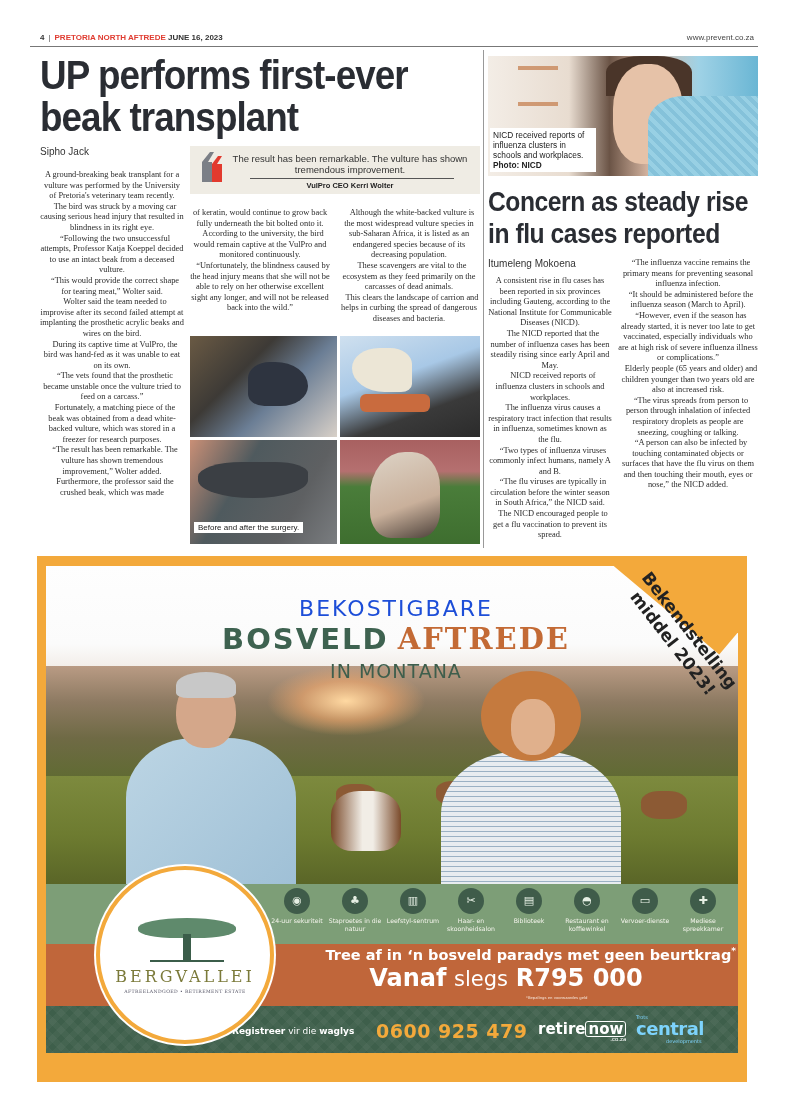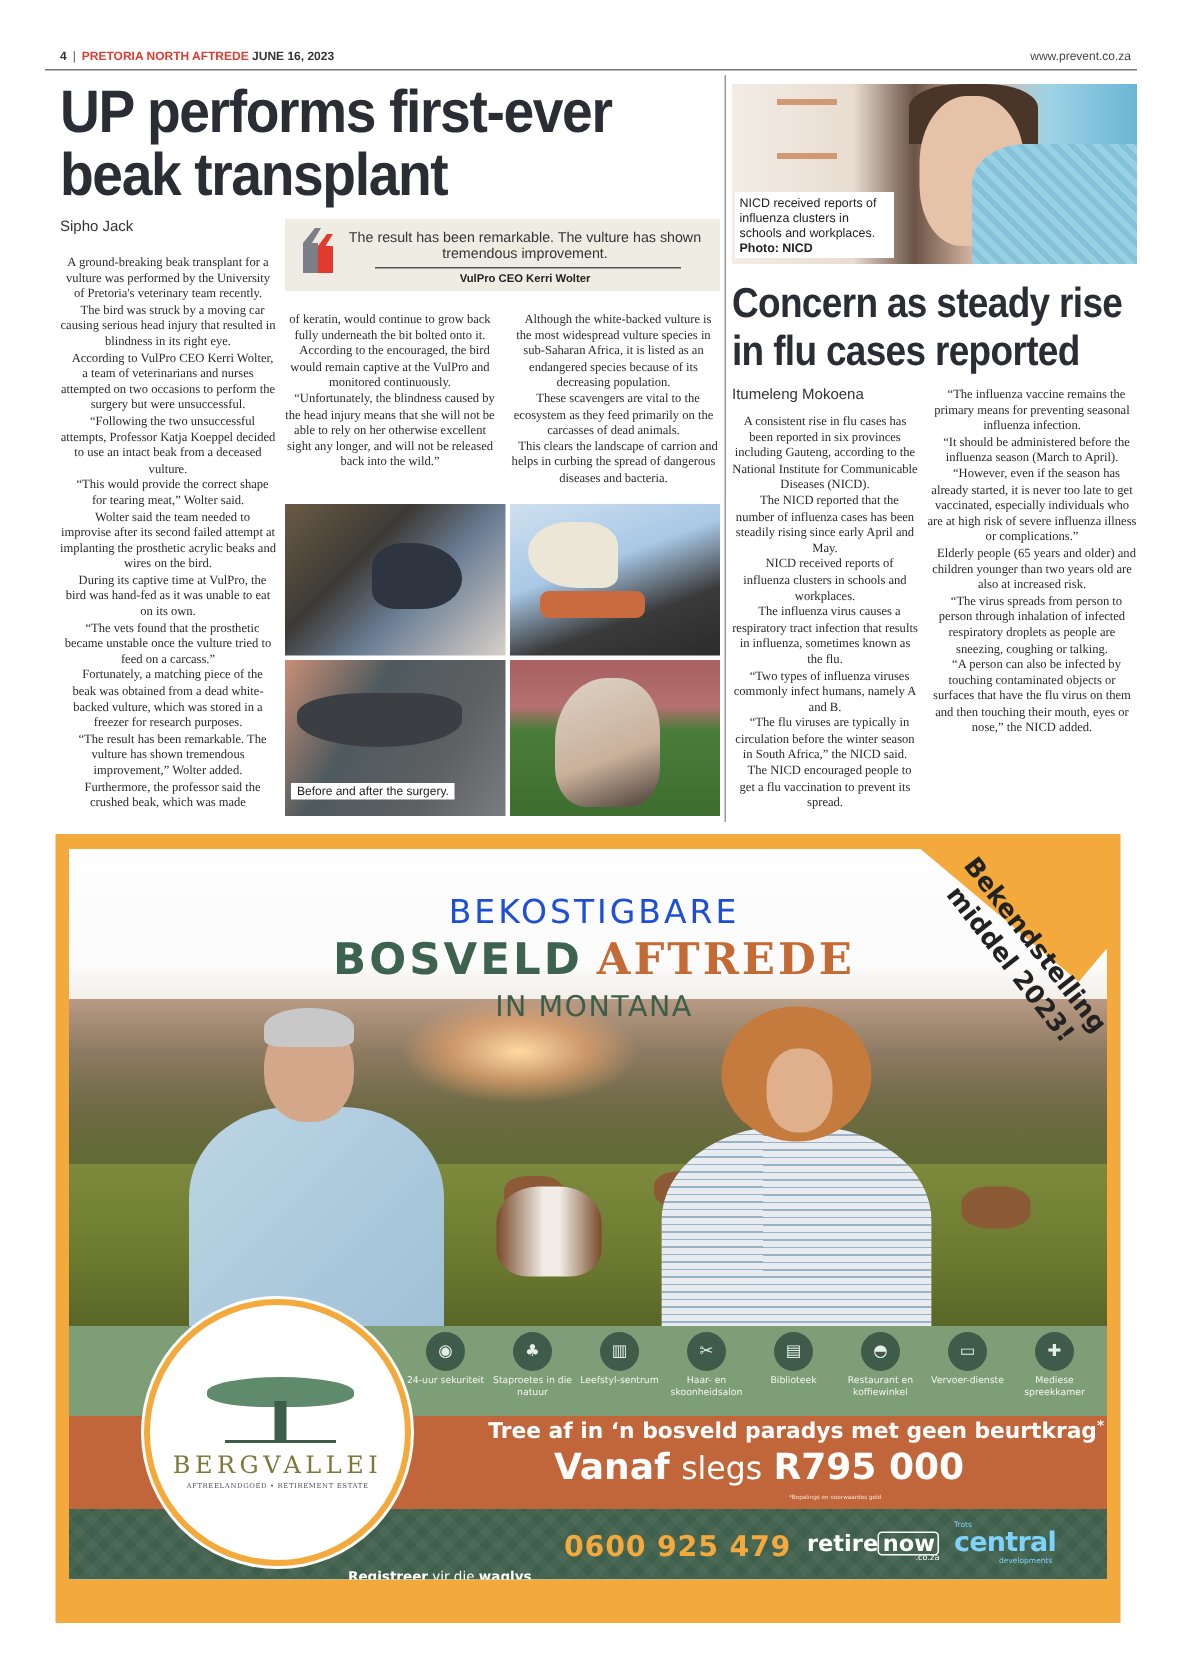--- a/index.html
+++ b/index.html
@@ -84,21 +84,21 @@
   .amen .ic { width: 26px; height: 26px; border-radius: 50%; background: #3f5c4a; margin: 0 auto 3px; display: flex; align-items: center; justify-content: center; color: #e6efe4; font-size: 11px; }
   .ad-rustband { position: absolute; left: 0; top: 378px; width: 692px; height: 62px; background: #c0663a; }
   .ad-tagline { position: absolute; left: 230px; top: 380px; width: 460px; text-align: right; font-family: "DejaVu Sans", sans-serif; font-weight: bold; font-size: 14.5px; color: #fff; white-space: nowrap; }
   .ad-tagline sup { font-size: 9px; }
   .ad-price { position: absolute; left: 230px; top: 398px; width: 460px; text-align: center; font-family: "DejaVu Sans", sans-serif; color: #fff; font-size: 24px; white-space: nowrap; }
   .ad-price .strong { font-weight: bold; }
   .ad-price .light { font-weight: normal; font-size: 21px; }
   .ad-terms { position: absolute; left: 480px; top: 429px; font-family: "DejaVu Sans", sans-serif; font-size: 3.8px; color: #f6e6da; }
   .ad-footer { position: absolute; left: 0; top: 440px; width: 692px; height: 47px; background: #3e5f4b; }
   .ad-footer-pattern { position: absolute; inset: 0; background: repeating-linear-gradient(45deg,rgba(255,255,255,.035) 0 6px,rgba(0,0,0,0) 6px 12px), repeating-linear-gradient(-45deg,rgba(255,255,255,.035) 0 6px,rgba(0,0,0,0) 6px 12px); }
-  .ad-register { position: absolute; left: 186px; top: 20px; font-family: "DejaVu Sans", sans-serif; font-size: 9px; color: #fff; white-space: nowrap; margin-top: 21px; }
+  .ad-register { position: absolute; left: 186px; top: 20px; font-family: "DejaVu Sans", sans-serif; font-size: 9px; color: #fff; white-space: nowrap; }
   .ad-register b { font-weight: bold; }
   .ad-phone { position: absolute; left: 330px; top: 14px; font-family: "DejaVu Sans", sans-serif; font-weight: bold; font-size: 19px; color: #f3a93b; letter-spacing: 0.5px; white-space: nowrap; }
   .ad-retire { position: absolute; left: 492px; top: 14px; font-family: "DejaVu Sans", sans-serif; font-weight: bold; font-size: 15px; color: #fff; white-space: nowrap; }
   .ad-retire .now { display: inline-block; border: 1.5px solid #fff; border-radius: 3px; padding: 0 2px; line-height: 14px; }
   .ad-retire .coza { position: absolute; right: 0; top: 16px; font-size: 5.5px; font-weight: normal; }
   .ad-central { position: absolute; left: 570px; top: 8px; width: 80px; font-family: "DejaVu Sans", sans-serif; color: #7dd3fc; margin-left: 20px; }
   .ad-central .trots { font-size: 5px; }
   .ad-central .cname { font-size: 18px; font-weight: bold; line-height: 18px; letter-spacing: -0.5px; }
   .ad-central .dev { font-size: 5px; margin-left: 30px; }
 
@@ -121,21 +121,20 @@
 </div>
 
 <div class="vrule"></div>
 
 <h1 class="headline">UP performs first-ever beak transplant</h1>
 <div class="byline" style="left:40px;top:146px;">Sipho Jack</div>
 
 <div class="col" style="left:40px;top:170px;width:144px;">
   <p class="first">A ground-breaking beak transplant for a vulture was performed by the University of Pretoria's veterinary team recently.</p>
   <p>The bird was struck by a moving car causing serious head injury that resulted in blindness in its right eye.</p>
-  <p>According to VulPro CEO Kerri Wolter, a team of veterinarians and nurses attempted on two occasions to perform the surgery but were unsuccessful.</p>
   <p>“Following the two unsuccessful attempts, Professor Katja Koeppel decided to use an intact beak from a deceased vulture.</p>
   <p>“This would provide the correct shape for tearing meat,” Wolter said.</p>
   <p>Wolter said the team needed to improvise after its second failed attempt at implanting the prosthetic acrylic beaks and wires on the bird.</p>
   <p>During its captive time at VulPro, the bird was hand-fed as it was unable to eat on its own.</p>
   <p>“The vets found that the prosthetic became unstable once the vulture tried to feed on a carcass.”</p>
   <p>Fortunately, a matching piece of the beak was obtained from a dead white-backed vulture, which was stored in a freezer for research purposes.</p>
   <p>“The result has been remarkable. The vulture has shown tremendous improvement,” Wolter added.</p>
   <p>Furthermore, the professor said the crushed beak, which was made</p>
 </div>
 
@@ -144,21 +143,21 @@
     <polygon points="2,30 2,10 10,0 14,0 8,10 12,10 12,30" fill="#7b7f86"></polygon>
     <polygon points="12,30 12,12 18,4 22,4 17,12 22,12 22,30" fill="#e23a2e"></polygon>
   </svg>
   <div class="qtext">The result has been remarkable. The vulture has shown tremendous improvement.</div>
   <div class="qline"></div>
   <div class="qsrc">VulPro CEO Kerri Wolter</div>
 </div>
 
 <div class="col" style="left:190px;top:208px;width:140px;">
   <p class="first">of keratin, would continue to grow back fully underneath the bit bolted onto it.</p>
-  <p>According to the encouraged, the bird would remain captive at the VulPro and monitored continuously.</p>
+  <p>According to the university, the bird would remain captive at the VulPro and monitored continuously.</p>
   <p>“Unfortunately, the blindness caused by the head injury means that she will not be able to rely on her otherwise excellent sight any longer, and will not be released back into the wild.”</p>
 </div>
 <div class="col" style="left:338px;top:208px;width:142px;">
   <p>Although the white-backed vulture is the most widespread vulture species in sub-Saharan Africa, it is listed as an endangered species because of its decreasing population.</p>
   <p>These scavengers are vital to the ecosystem as they feed primarily on the carcasses of dead animals.</p>
   <p>This clears the landscape of carrion and helps in curbing the spread of dangerous diseases and bacteria.</p>
 </div>
 
 <div class="photogrid">
   <div class="ph ph1">

